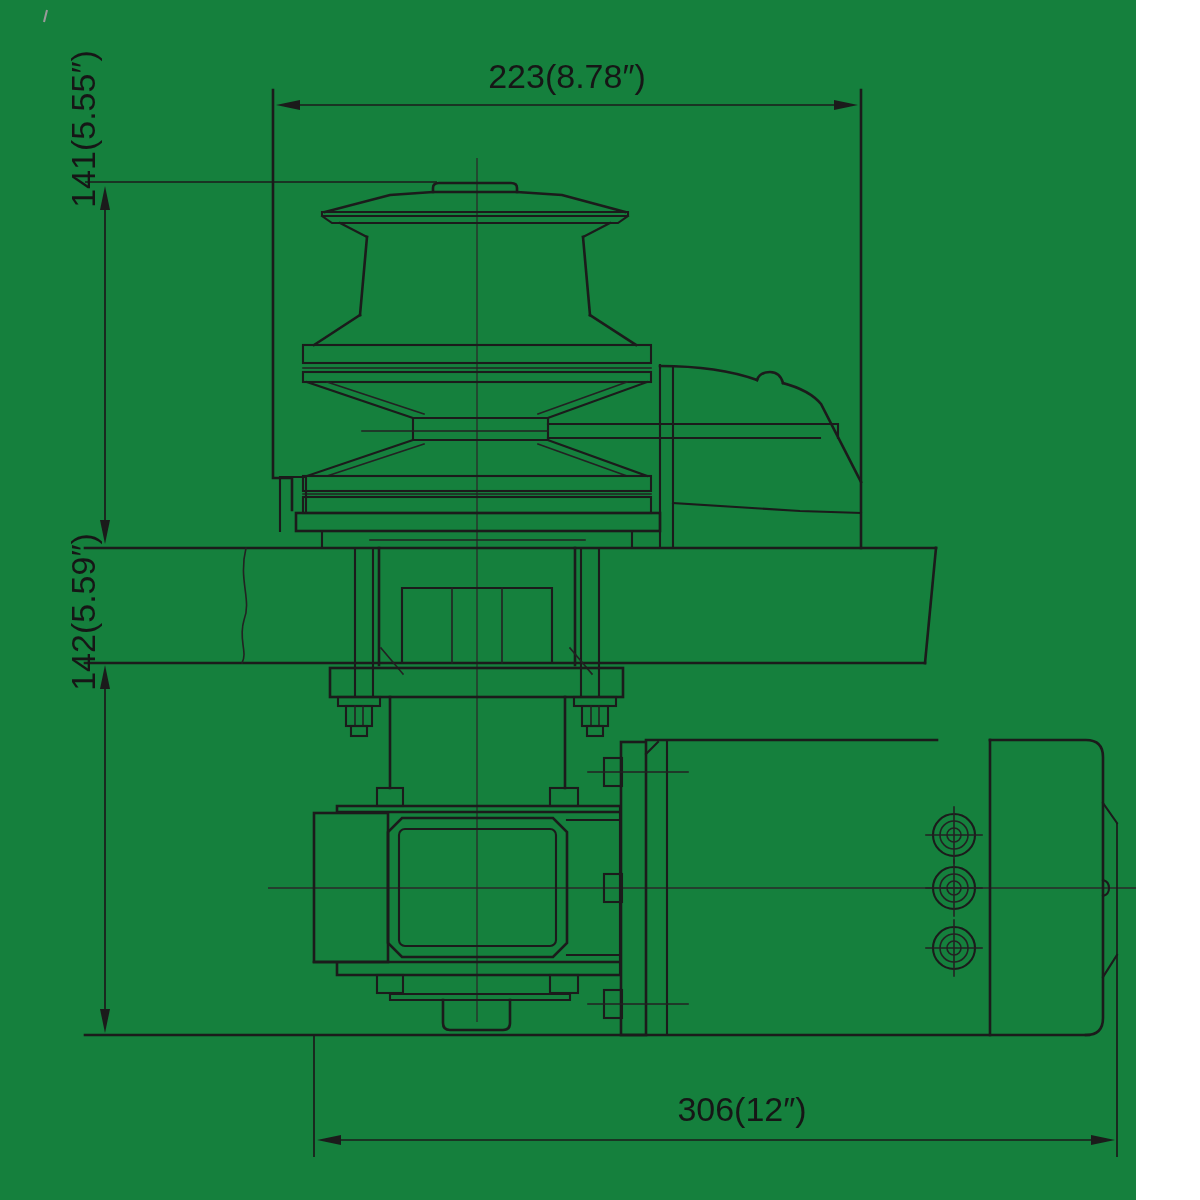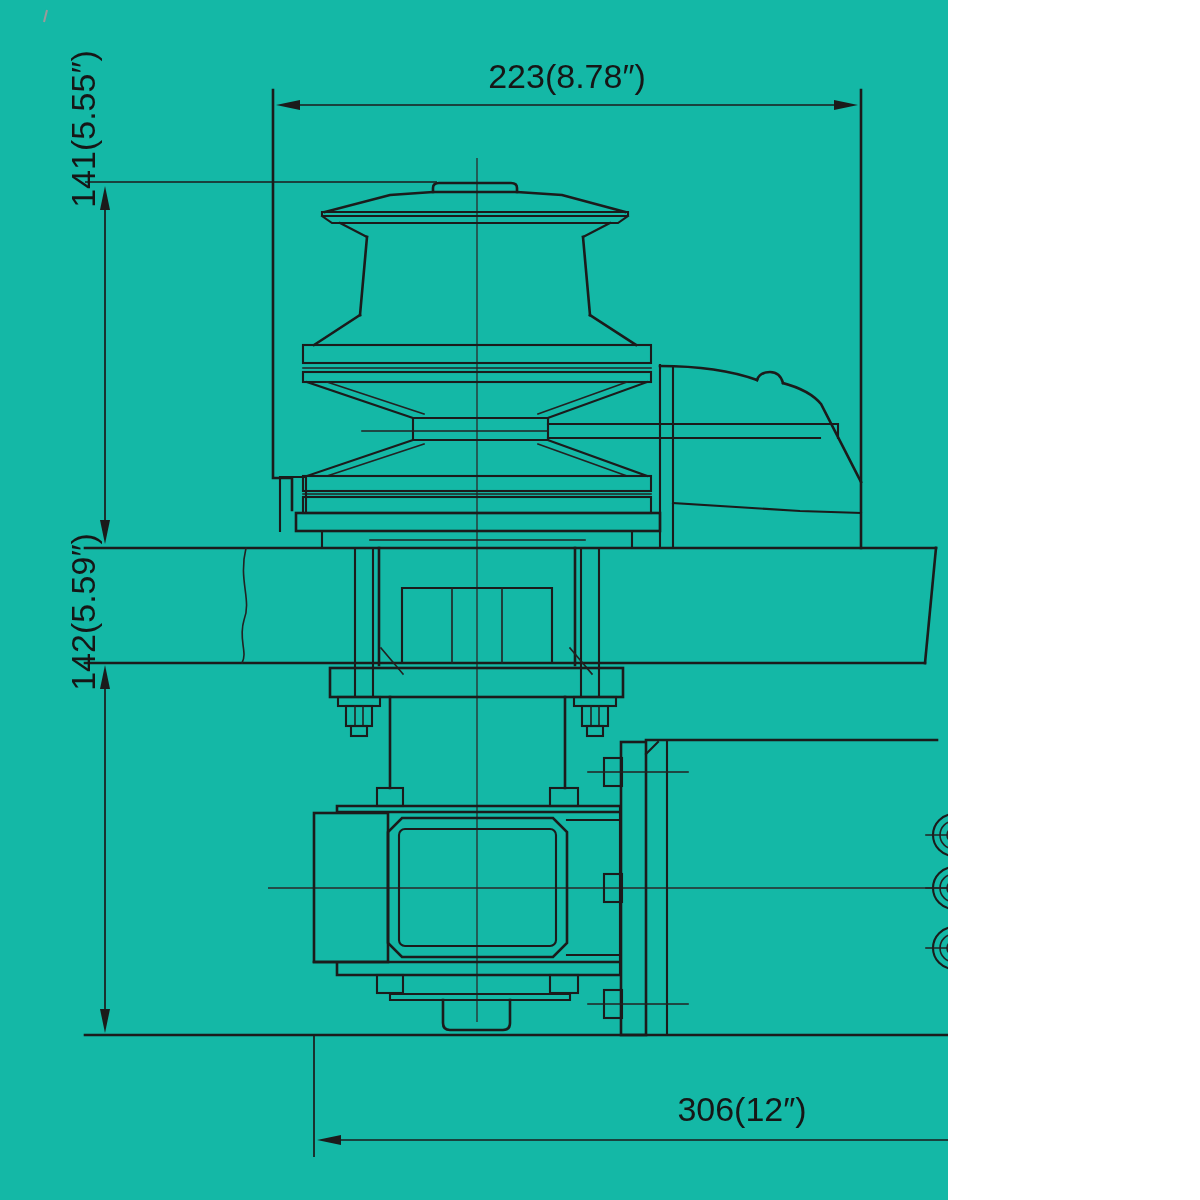--- a/index.html
+++ b/index.html
@@ -1,17 +1,17 @@
 <!DOCTYPE html>
 <html><head>
 <meta charset="utf-8">
 <style>
   html,body{margin:0;padding:0;background:#ffffff;}
   .canvas{
-    position:relative;width:948px;height:1200px;background:#14b8a6;
+    position:relative;width:1136px;height:1200px;background:#15803d;
     font-family:"Liberation Sans", sans-serif;overflow:hidden;
   }
   svg{display:block}
   text{fill:#161616;font-family:"Liberation Sans", sans-serif;font-size:34px;}
   .ln  {stroke:#1b1b1b;stroke-width:2.6;fill:none;stroke-linecap:square;}
   .ln2 {stroke:#1b1b1b;stroke-width:2.1;fill:none;stroke-linecap:square;}
   .ln3 {stroke:#222222;stroke-width:1.6;fill:none;stroke-linecap:square;}
   .cl  {stroke:#2a2a2a;stroke-width:1.3;fill:none;}
   .dim {stroke:#1b1b1b;stroke-width:1.7;fill:none;}
   .arr {fill:#1b1b1b;stroke:none;}

